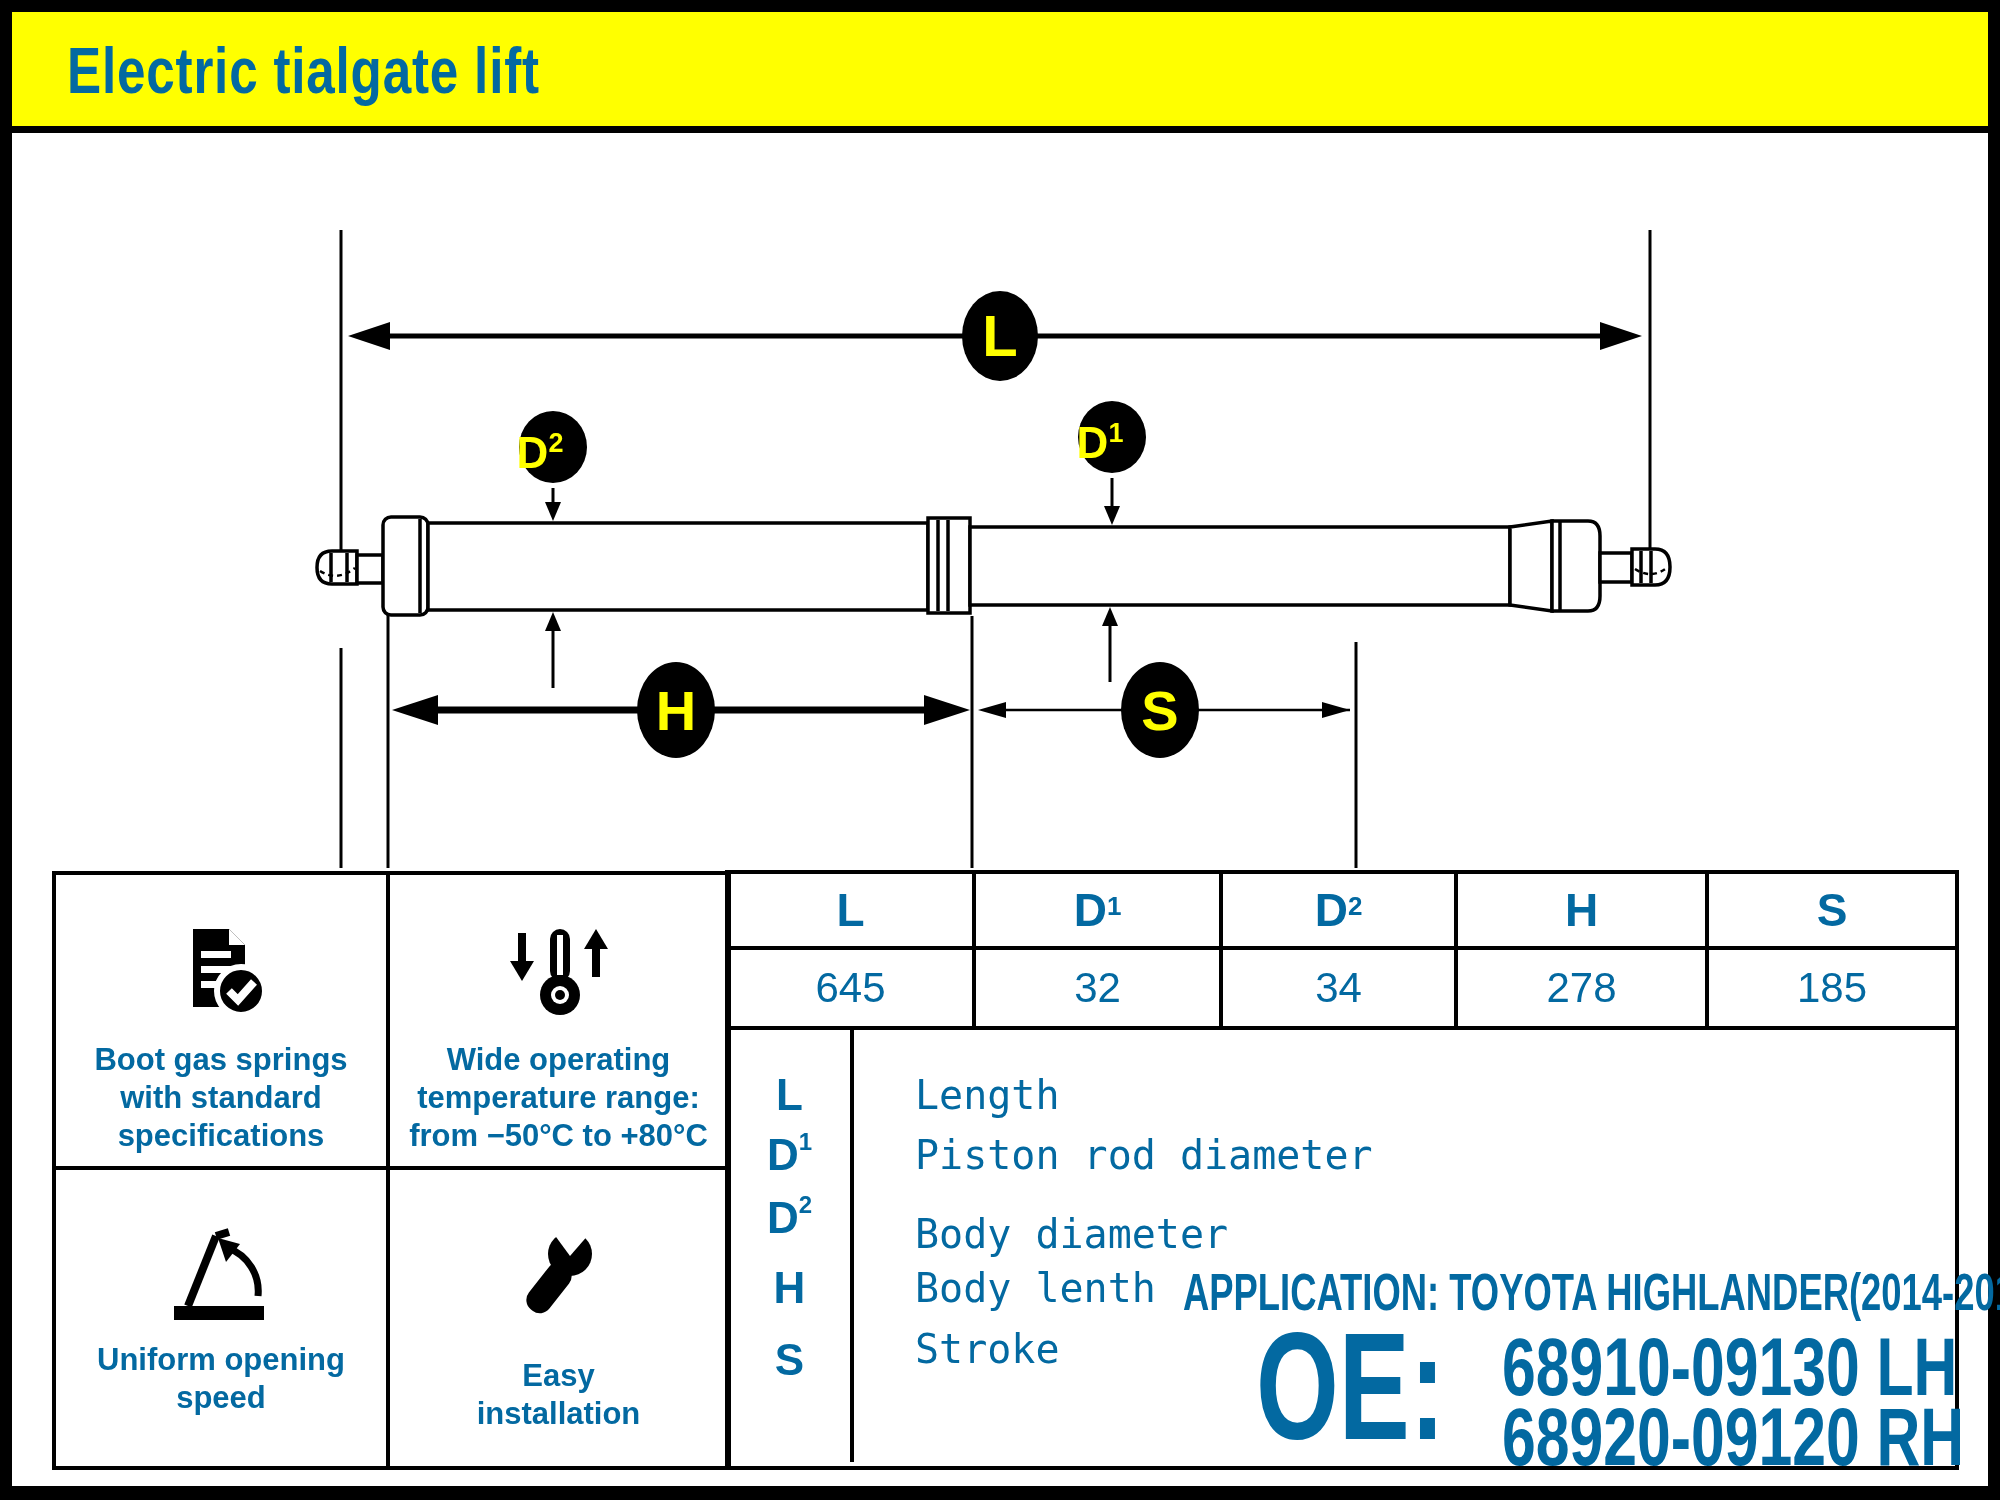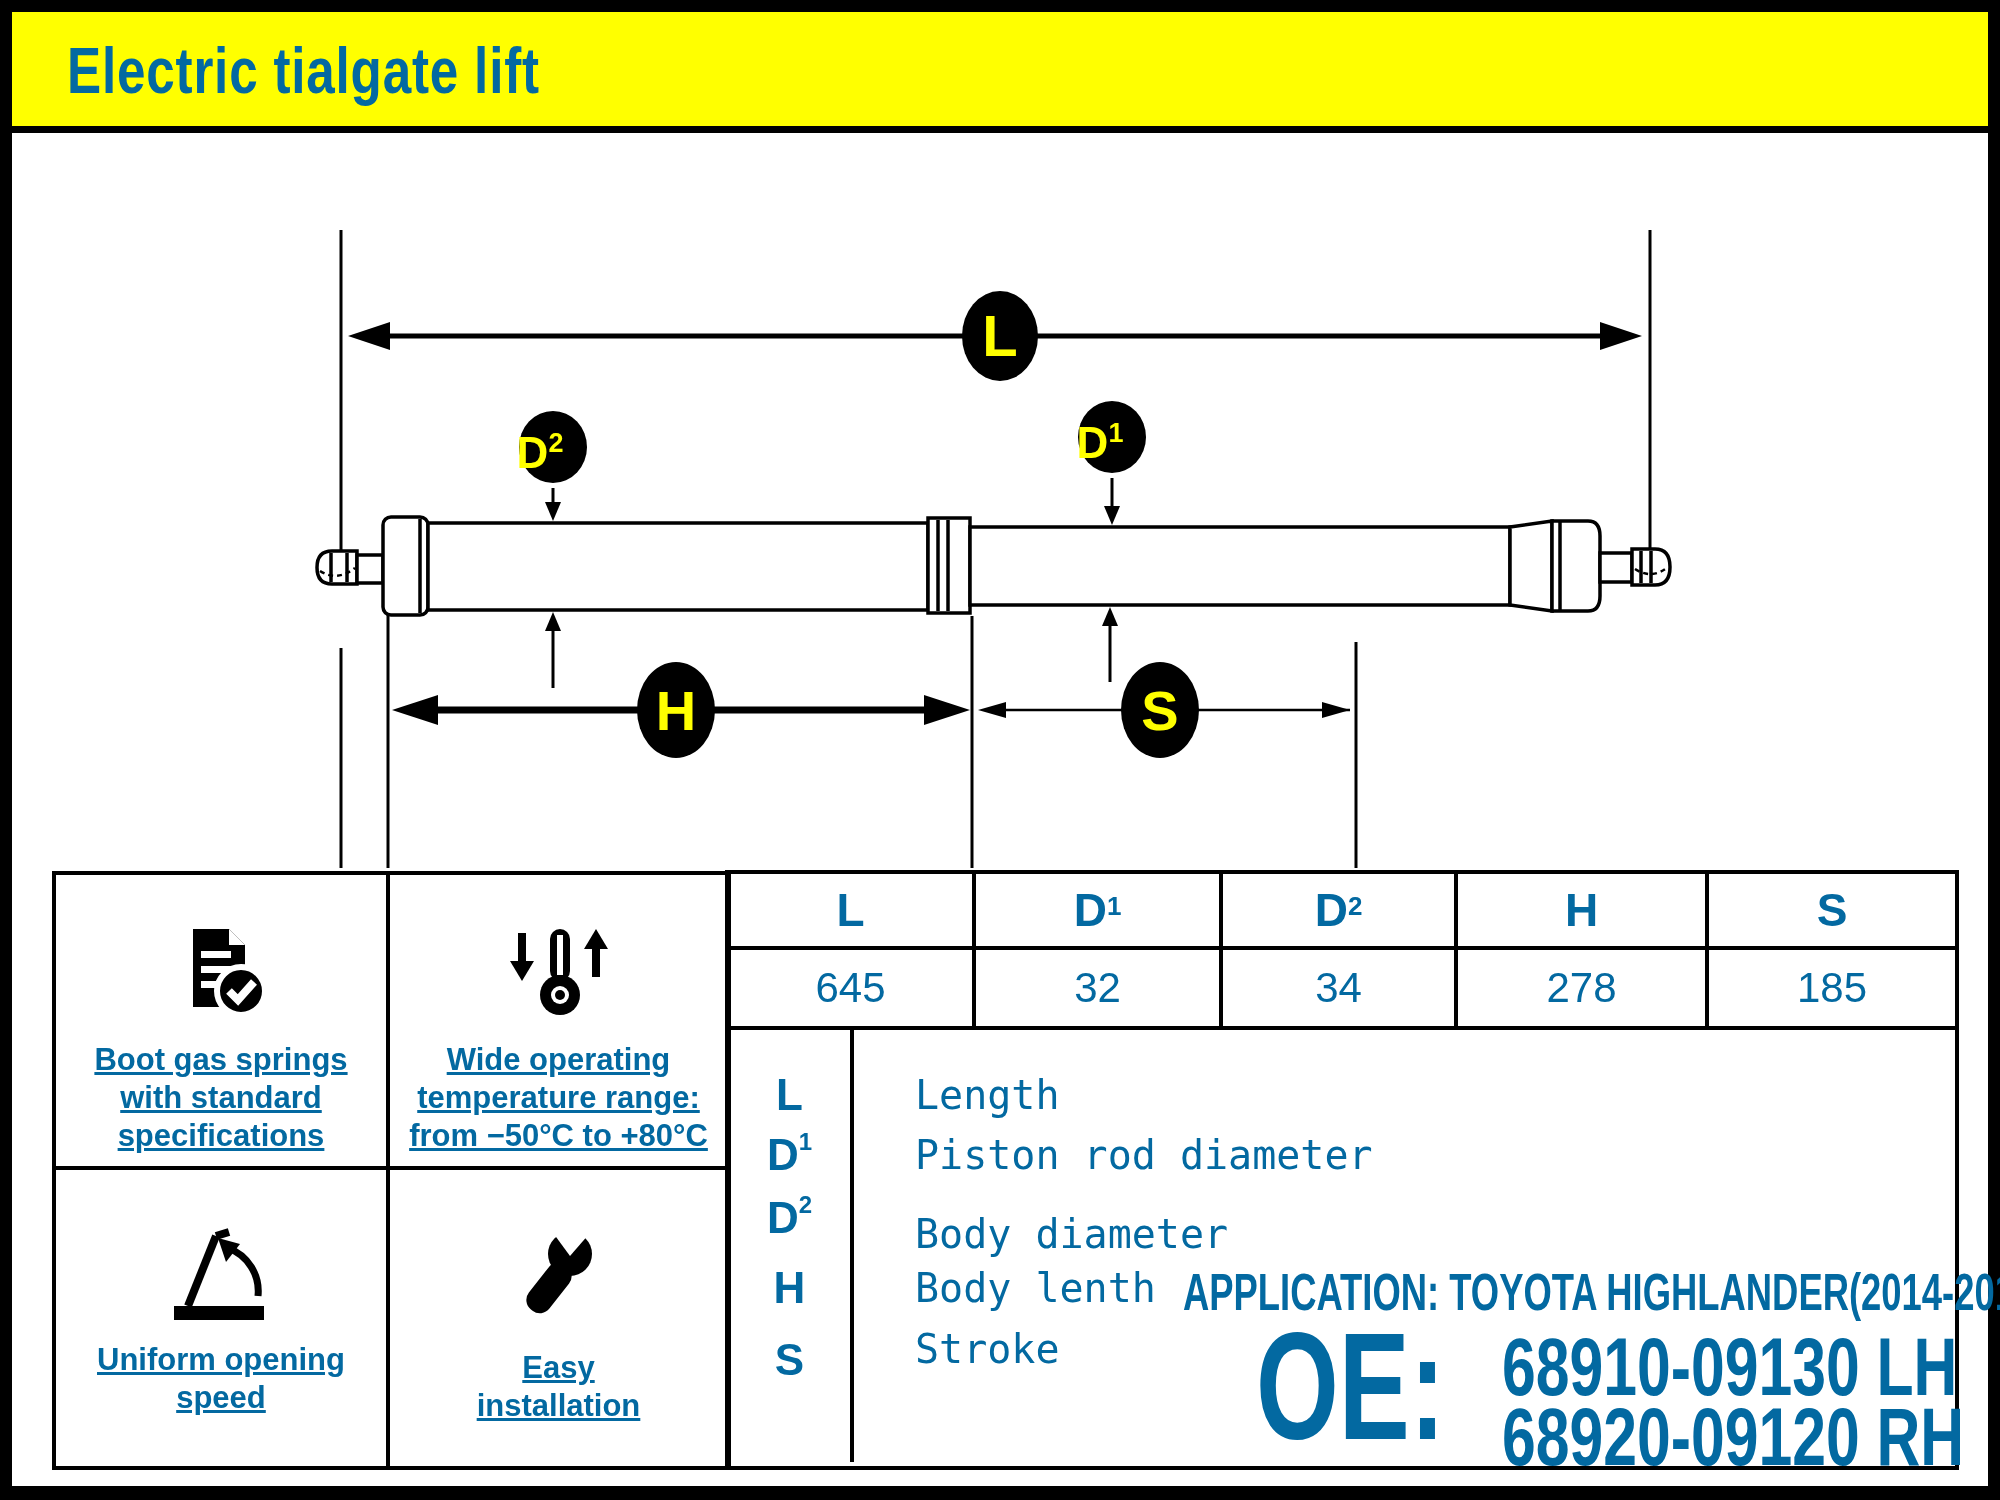--- a/index.html
+++ b/index.html
@@ -19,23 +19,23 @@
   
   #diagram{position:absolute;left:0;top:100px;}
   
   #feature-grid{position:absolute;left:52px;top:871px;width:679px;height:599px;
                 border:4px solid #000;box-sizing:border-box;display:grid;
                 grid-template-columns:334px 1fr;grid-template-rows:295px 1fr;}
   .feature-cell{box-sizing:border-box;display:flex;flex-direction:column;align-items:center;
                 padding-top:50px;}
   .fc-r{border-right:4px solid #000;}
   .fc-b{border-bottom:4px solid #000;}
-  .feature-label{font-weight:bold;font-size:31px;line-height:1.22;text-align:center;margin-top:16px;text-decoration:underline;}
+  .feature-label{font-weight:bold;font-size:31px;line-height:1.22;text-align:center;margin-top:16px;}
   .w300{width:302px;} .w330{width:336px;} .w280{width:282px;} .w200{width:206px;}
-  .mt40{margin-top:24px;} .mt24{margin-top:16px;}
+  .mt40{margin-top:32px;} .mt24{margin-top:16px;}
   
   #spec-table{position:absolute;left:725px;top:870px;width:1234px;height:160px;
               border:4px solid #000;box-sizing:border-box;display:grid;
               grid-template-columns:247px 247px 235px 251px 1fr;grid-template-rows:1fr 1fr;}
   .spec-cell{box-sizing:border-box;display:flex;align-items:center;justify-content:center;}
   .spec-head{font-weight:bold;font-size:46px;border-bottom:4px solid #000;}
   .spec-val{font-size:42px;}
   .cell-r{border-right:4px solid #000;}
   sup.hd{font-size:26px;position:relative;top:-4px;font-weight:bold;}
   

